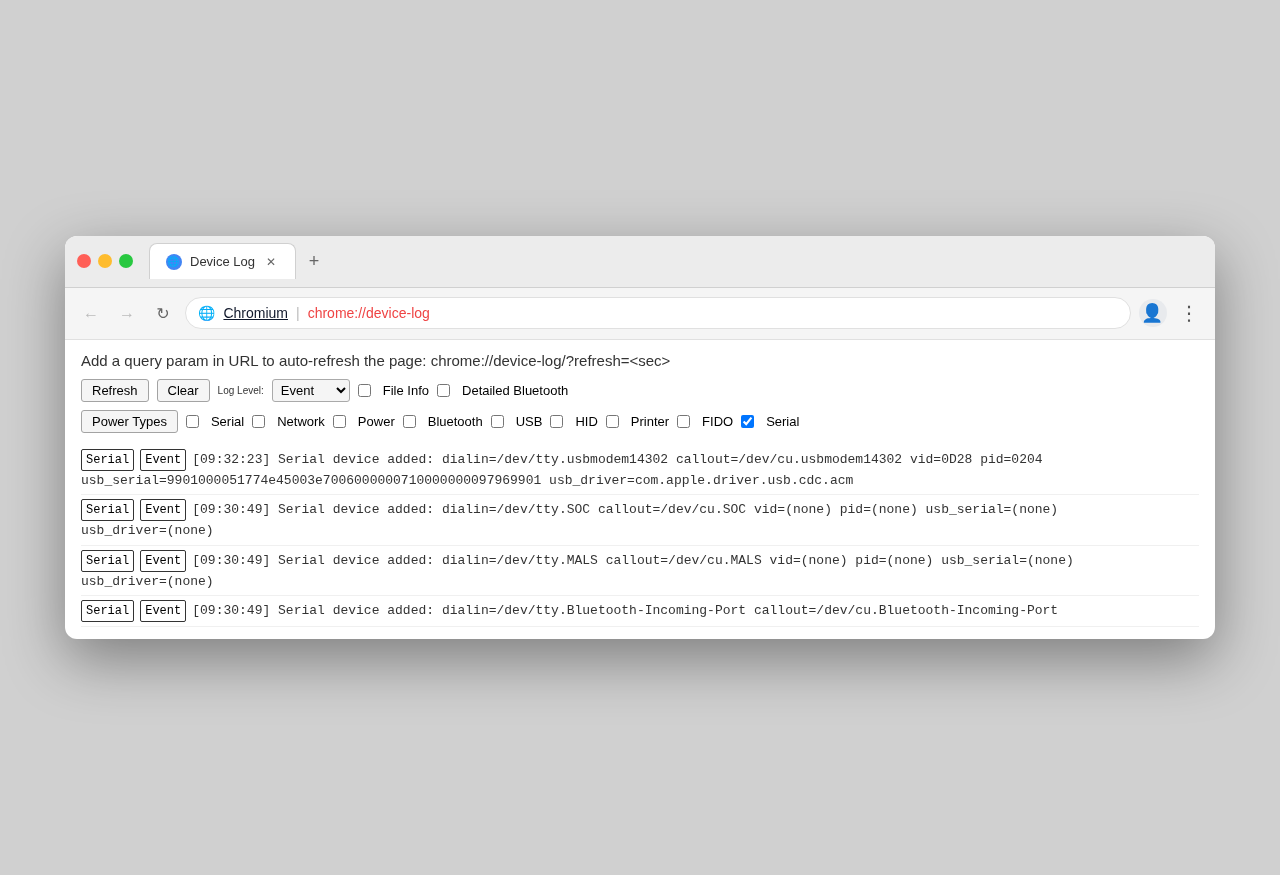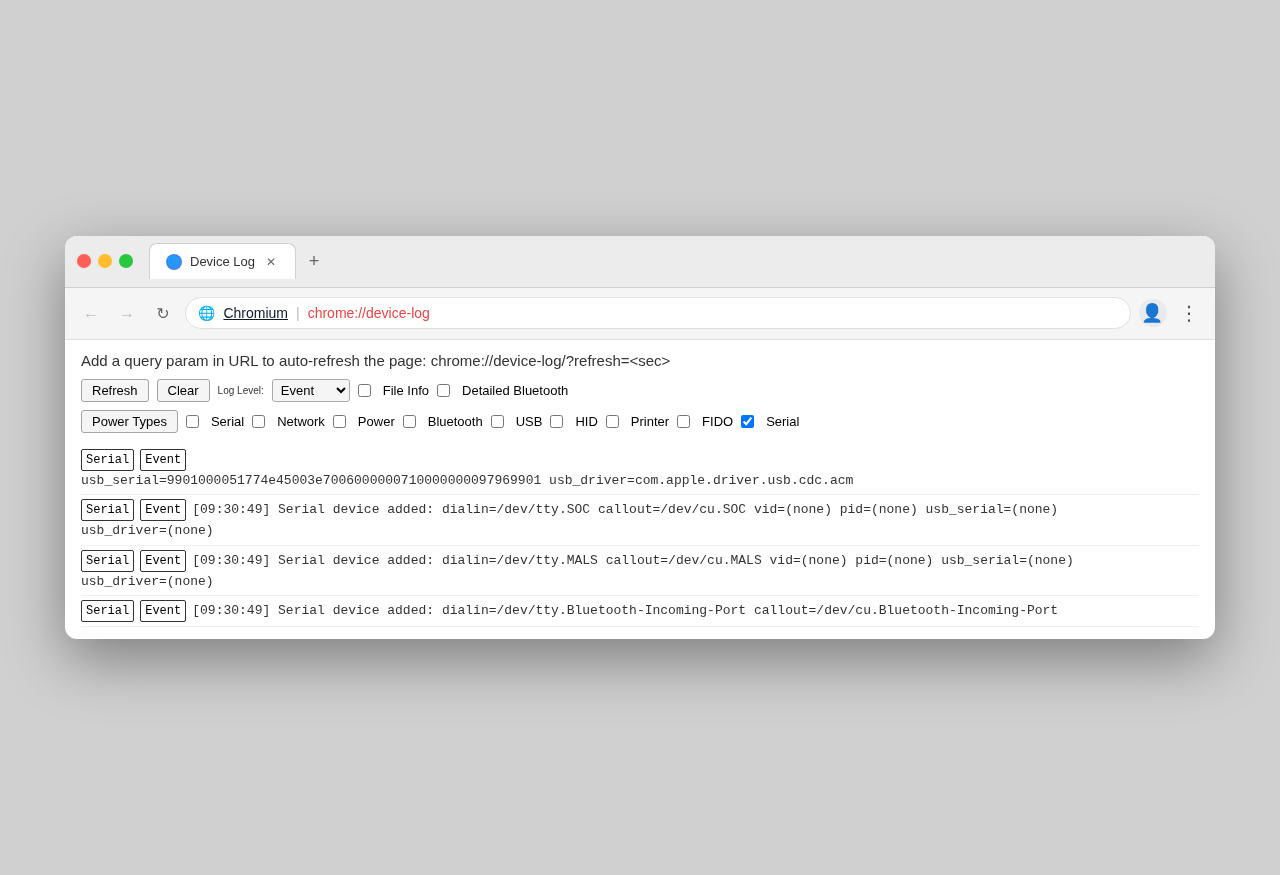--- a/index.html
+++ b/index.html
@@ -348,20 +348,21 @@
         <label for="serial">Serial</label>
       </div>
     </div>
 
     <div class="log-entries">
 
       <div class="log-entry">
         <div class="log-entry-line1">
           <span class="badge badge-serial">Serial</span>
           <span class="badge badge-event">Event</span>
+          <span class="log-text">[09:32:23] Serial device added: dialin=/dev/tty.usbmodem14302 callout=/dev/cu.usbmodem14302 vid=0D28 pid=0204</span>
         </div>
         <div class="log-entry-line2 log-text">usb_serial=9901000051774e45003e7006000000710000000097969901  usb_driver=com.apple.driver.usb.cdc.acm</div>
       </div>
 
       <div class="log-entry">
         <div class="log-entry-line1">
           <span class="badge badge-serial">Serial</span>
           <span class="badge badge-event">Event</span>
           <span class="log-text">[09:30:49] Serial device added: dialin=/dev/tty.SOC callout=/dev/cu.SOC vid=(none) pid=(none) usb_serial=(none)</span>
         </div>

